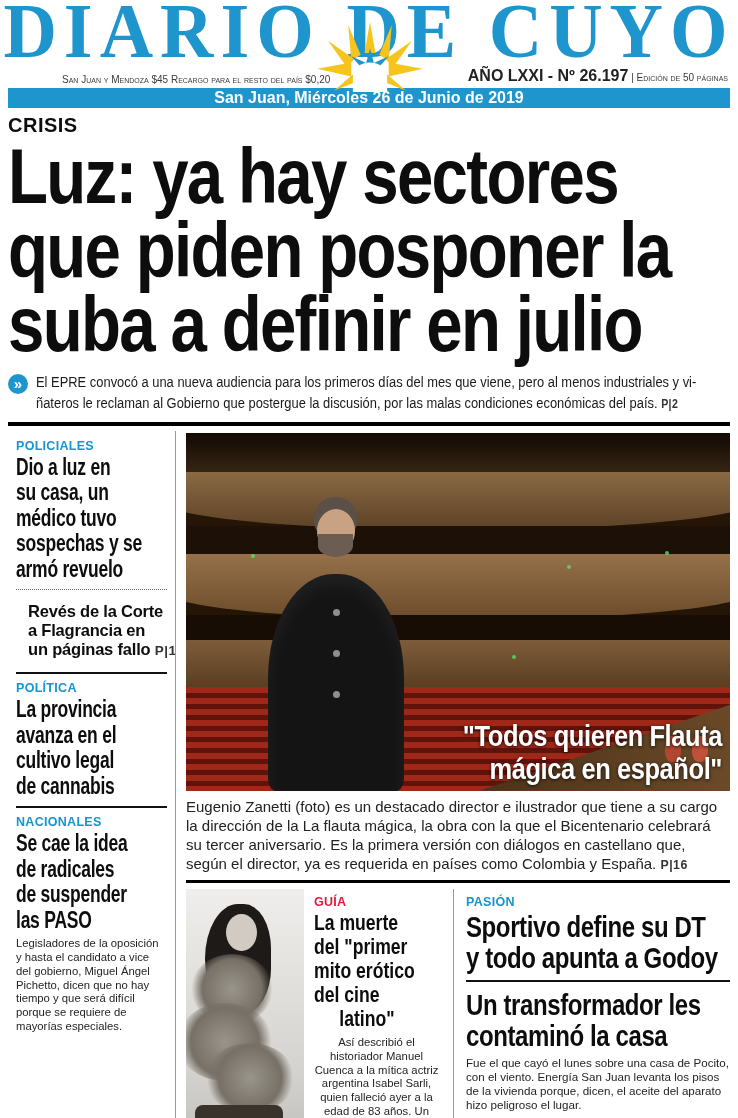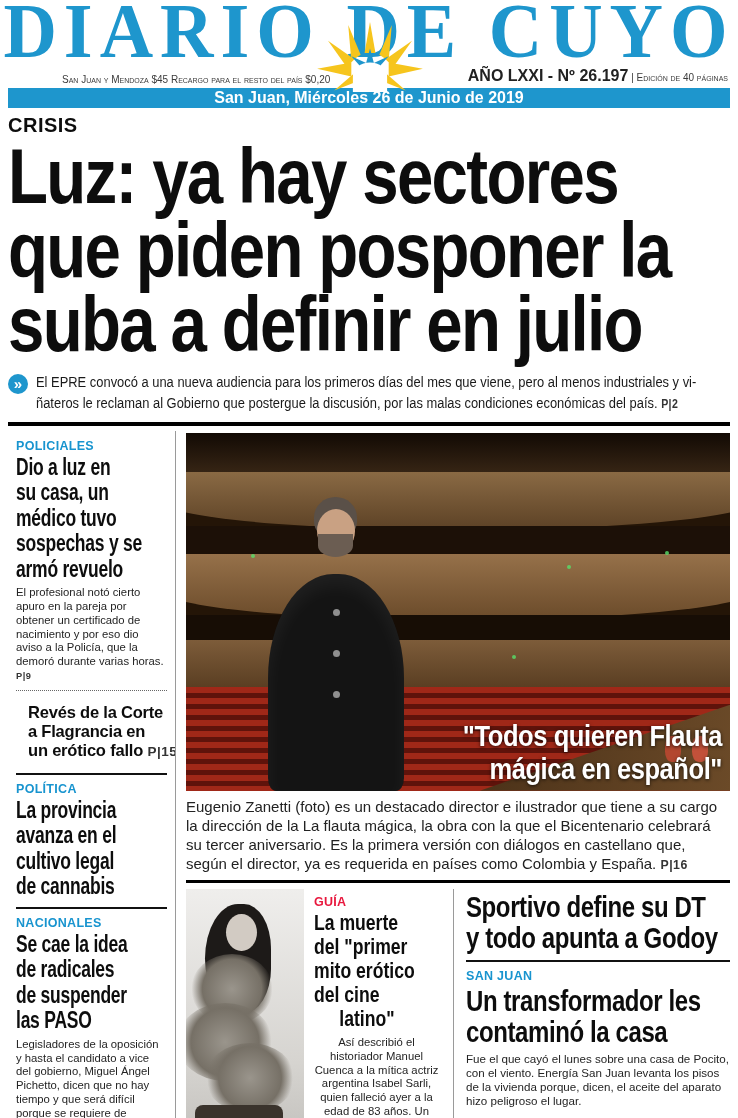--- a/index.html
+++ b/index.html
@@ -127,21 +127,21 @@
         <polygon points="46,44 62,62 68,54"></polygon>
         <polygon points="94,44 78,62 72,54"></polygon>
       </g>
       <path d="M48,70 a22,18 0 0 1 44,0 v20 h-44 z" fill="#ffffff"></path>
     </svg>
     <div class="mh-sub">
       <span class="sc">San Juan y Mendoza $45 Recargo para el resto del país $0,20</span>
       <span class="mh-right">
         <b>AÑO LXXI - Nº 26.197</b>
         <span>|</span>
-        <span class="sc">Edición de 40 páginas</span>
+        <span class="sc">Edición de 50 páginas</span>
       </span>
     </div>
   </header>
   <div class="datebar">San Juan, Miércoles 26 de Junio de 2019</div>
 
   <section class="lead">
     <div class="kicker">CRISIS</div>
     <h1 class="lead-head cond" style="margin:2px 0 0 0;">
       <div>Luz: ya hay sectores</div>
       <div>que piden posponer la</div>
@@ -162,29 +162,25 @@
 
     <aside class="lcol">
       <div class="label">POLICIALES</div>
       <h2 class="xl-head cond">
         <div>Dio a luz en</div>
         <div>su casa, un</div>
         <div>médico tuvo</div>
         <div>sospechas y se</div>
         <div>armó revuelo</div>
       </h2>
-      <p class="body" style="margin:0;">
-        <span>El profesional notó cierto apuro en la pareja por obtener un certificado de nacimiento y por eso dio aviso a la Policía, que la demoró durante varias horas.</span>
-        <span class="pref">P|9</span>
-      </p>
       <hr class="dotrule">
       <h3 class="md-head" style="margin:12px;">
         <div>Revés de la Corte</div>
         <div>a Flagrancia en</div>
-        <div><span>un erótico fallo</span>
+        <div><span>un páginas fallo</span>
           <span class="pref">P|15</span></div>
       </h3>
       <hr class="rule">
       <div class="label">POLÍTICA</div>
       <h2 class="xl-head cond">
         <div>La provincia</div>
         <div>avanza en el</div>
         <div>cultivo legal</div>
         <div>de cannabis</div>
       </h2>
@@ -257,26 +253,26 @@
               <div class="ctr">latino"</div>
             </h2>
             <p class="body gbody" style="margin:0;">
               <span>Así describió el historiador Manuel Cuenca a la mítica actriz argentina Isabel Sarli, quien falleció ayer a la edad de 83 años. Un repaso por sus mejores momentos.</span>
               <span class="pref">P|18</span>
             </p>
           </div>
         </div>
 
         <div class="rcol">
+          <div class="label">PASIÓN</div>
           <h2 class="lg-head cond">
             <div>Sportivo define su DT</div>
             <div>y todo apunta a Godoy</div>
           </h2>
           <hr class="rule">
-          <div class="label">SAN JUAN</div>
           <h2 class="lg-head cond">
             <div>Un transformador les</div>
             <div>contaminó la casa</div>
           </h2>
           <p class="body" style="margin:0;font-size:11.6px;">
             <span>Fue el que cayó el lunes sobre una casa de Pocito, con el viento. Energía San Juan levanta los pisos de la vivienda porque, dicen, el aceite del aparato hizo peligroso el lugar.</span>
             
           </p>
         </div>
       </div>

